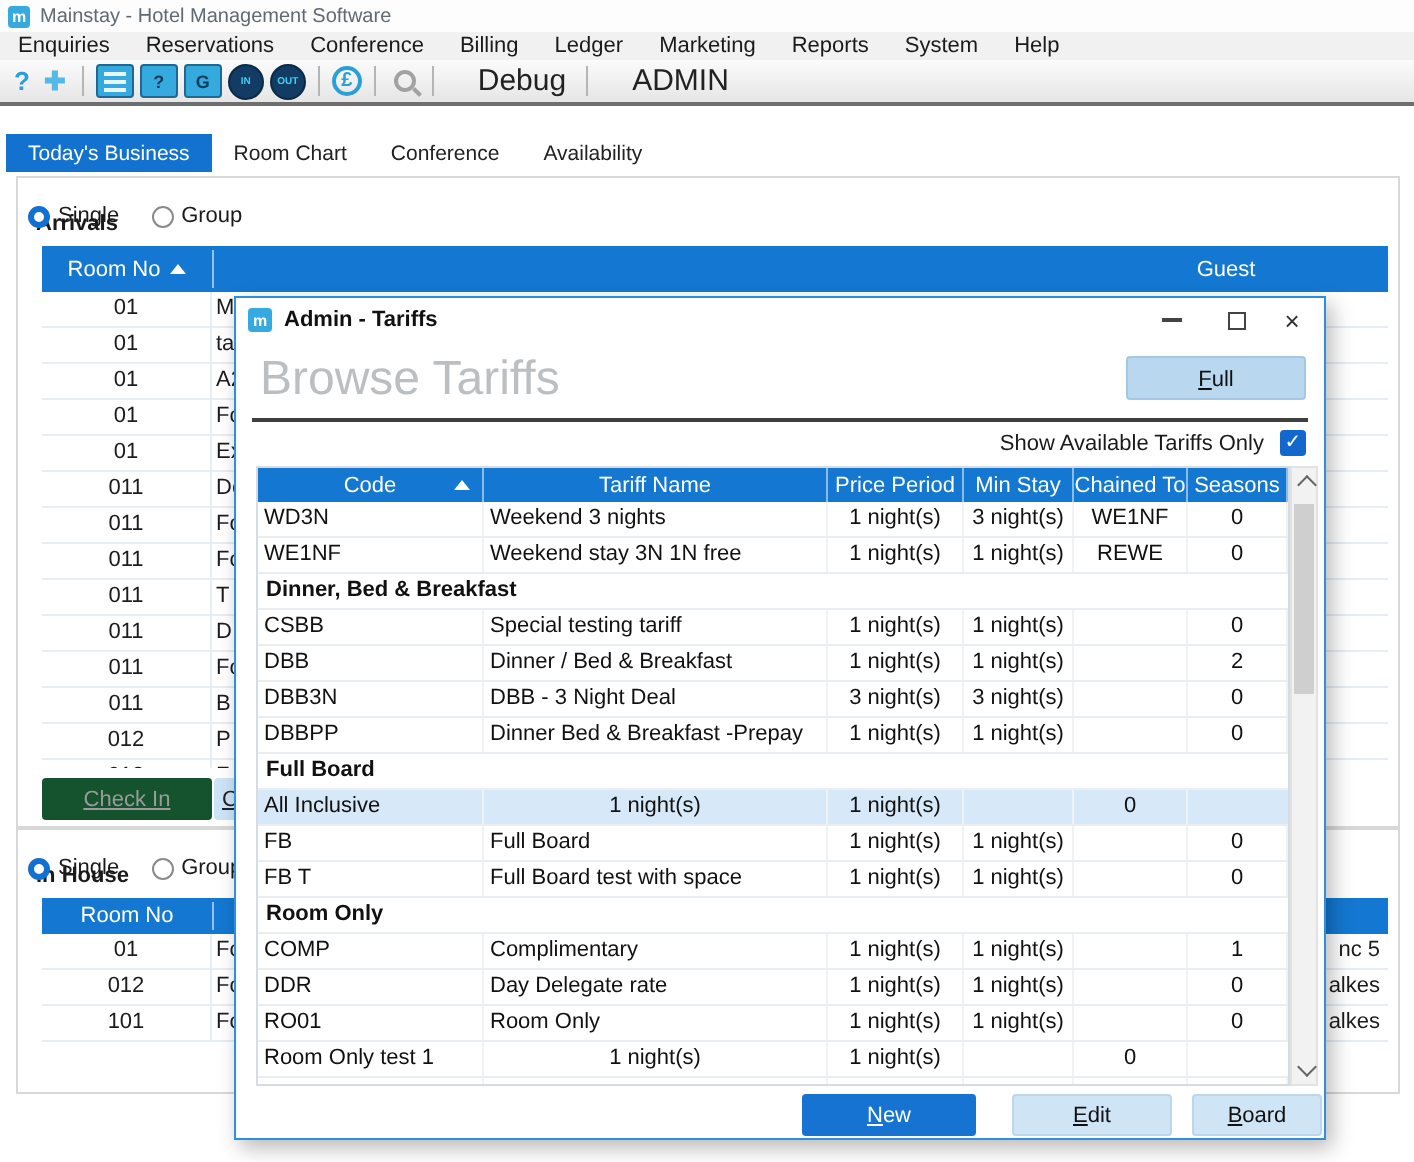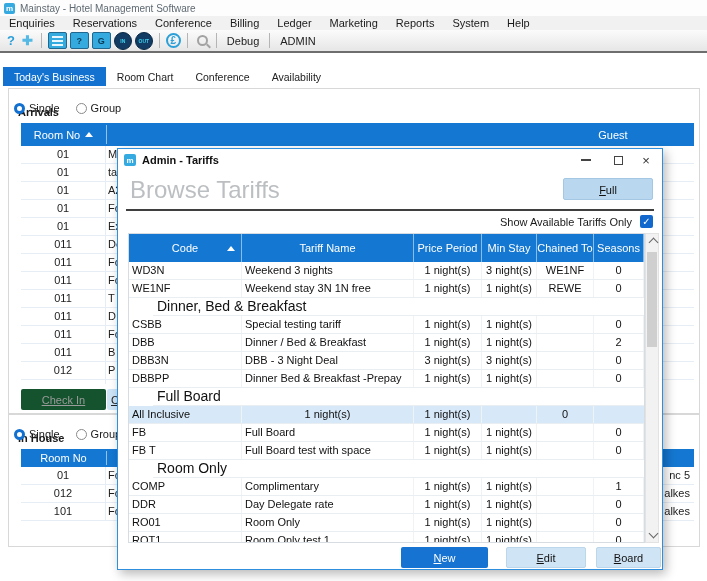--- a/index.html
+++ b/index.html
@@ -26,21 +26,21 @@
   .tb-sq{width:17px;height:15px;background:#35aade;border:1px solid #20688f;border-radius:2px;
          color:#083b57;font-size:9px;font-weight:bold;display:flex;align-items:center;justify-content:center;}
   .tb-lines{width:11px;height:2px;background:#eaf6ff;box-shadow:0 4px 0 #eaf6ff,0 -4px 0 #eaf6ff;}
   .tb-round{width:16px;height:16px;border-radius:50%;background:#123c63;border:1px solid #0b2a46;
             color:#3ed0f0;font-size:5px;font-weight:bold;display:flex;align-items:center;justify-content:center;}
   .tb-pound{width:15px;height:15px;border-radius:50%;border:2px solid #2b9fd8;color:#2b9fd8;
             font-weight:bold;font-size:10px;display:flex;align-items:center;justify-content:center;box-sizing:border-box;}
   .tb-search{position:relative;width:16px;height:16px;}
   .tb-search .glass{position:absolute;left:3px;top:2px;width:7px;height:7px;border:2px solid #a2a2a2;border-radius:50%;}
   .tb-search .glass::after{content:"";position:absolute;left:7px;top:8px;width:5px;height:2px;background:#a2a2a2;transform:rotate(45deg);}
-  .tb-text{font-size:11px;color:#222;padding:0 4px;}
+  .tb-text{font-size:15px;color:#222;padding:0 4px;margin-left:12px;}
 
   
   .tabs{position:absolute;top:67px;left:3px;height:19px;display:flex;}
   .tab{height:19px;display:flex;align-items:center;padding:0 11px;font-size:10.5px;color:#222;}
   .tab.active{background:#1372cf;color:#fff;}
 
   
   .fieldset{position:absolute;border:1px solid #d8d8d8;background:#fff;}
   .fs-label{position:absolute;top:-7px;left:6px;background:#fff;padding:0 3px;font-weight:bold;color:#1a1a1a;margin-top:24px;}
   .radio-row{position:absolute;top:13px;left:5px;display:flex;align-items:center;}
@@ -76,30 +76,30 @@
   .ctl-max{right:30px;}  .ctl-max i{width:9px;height:9px;border:1px solid #444;box-sizing:border-box;}
   .ctl-close{right:2px;font-size:13px;}
   .dlg-heading{position:absolute;left:12px;top:27px;font-size:24px;color:#bcbfc2;}
   .dlg-rule{position:absolute;left:8px;right:8px;top:60px;border-bottom:2px solid #3f3f3f;}
   .btn-print{position:absolute;right:9px;top:29px;width:90px;height:22px;background:#b9d8ef;border:1px solid #a4c8e4;color:#111;line-height:20px;text-align:center;}
   .dlg-filter{position:absolute;top:66px;right:9px;display:flex;align-items:center;gap:8px;}
   .checkbox{width:13px;height:13px;background:#1368ce;border-radius:2px;color:#fff;font-size:10px;line-height:13px;text-align:center;}
 
   .dlg-table{position:absolute;left:10px;top:84px;width:515px;height:308px;border:1px solid #d6dce2;
              box-sizing:content-box;overflow:hidden;background:#fff;}
-  .dlg-head{height:28px;background:#1478d2;display:grid;grid-template-columns:113px 172px 68px 55px 57px 50px;}
+  .dlg-head{height:17px;background:#1478d2;display:grid;grid-template-columns:113px 172px 68px 55px 57px 50px;}
   .dlg-head .hc{color:#fff;display:flex;align-items:center;justify-content:center;font-size:11px;
                 border-right:1px solid rgba(255,255,255,.5);position:relative;}
   .dlg-head .hc .up-arr{position:absolute;right:6px;}
   .dlg-row{height:17px;display:grid;grid-template-columns:113px 172px 68px 55px 57px 50px;border-bottom:1px solid #e9eef3;}
   .dlg-row .c{line-height:16px;font-size:11px;color:#111;border-right:1px solid #f0f3f6;padding:0 3px;
               box-sizing:border-box;white-space:nowrap;overflow:hidden;}
   .dlg-row .num{text-align:center;}
   .dlg-row.selected{background:#d7e9f9;}
-  .dlg-srow{height:17px;line-height:16px;font-weight:normal;padding-left:4px;border-bottom:1px solid #e9eef3;font-size:14px;color:#111;margin-left:24px;}
+  .dlg-srow{height:17px;line-height:16px;font-weight:bold;padding-left:4px;border-bottom:1px solid #e9eef3;font-size:11px;color:#111;}
 
   .dlg-scroll{position:absolute;left:527px;top:84px;width:14px;height:310px;background:#f2f2f2;
               border:1px solid #e2e2e2;box-sizing:border-box;}
   .chev{position:absolute;left:4px;width:6px;height:6px;border-left:1.5px solid #666;border-top:1.5px solid #666;}
   .chev.up{top:5px;transform:rotate(45deg);}
   .chev.down{bottom:5px;transform:rotate(225deg);}
   .sthumb{position:absolute;left:1px;right:1px;top:18px;height:95px;background:#cfcfcf;}
 
   .btn-new{position:absolute;left:283px;top:398px;width:87px;height:21px;background:#1673d1;color:#fff;}
   .btn-edit{position:absolute;left:388px;top:398px;width:80px;height:21px;background:#cfe4f5;color:#111;border:1px solid #bcd6ec;}
@@ -407,21 +407,20 @@
           </div>
           <div class="dlg-row">
             <span class="c">RO01</span>
             <span class="c">Room Only</span>
             <span class="c num">1 night(s)</span>
             <span class="c num">1 night(s)</span>
             <span class="c num"></span>
             <span class="c num">0</span>
           </div>
           <div class="dlg-row">
-            <span class="c">ROT1</span>
             <span class="c">Room Only test 1</span>
             <span class="c num">1 night(s)</span>
             <span class="c num">1 night(s)</span>
             <span class="c num"></span>
             <span class="c num">0</span>
           </div>
           <div class="dlg-row">
             <span class="c">SCWK</span>
             <span class="c">Self Catering - Week</span>
             <span class="c num">1 night(s)</span>

